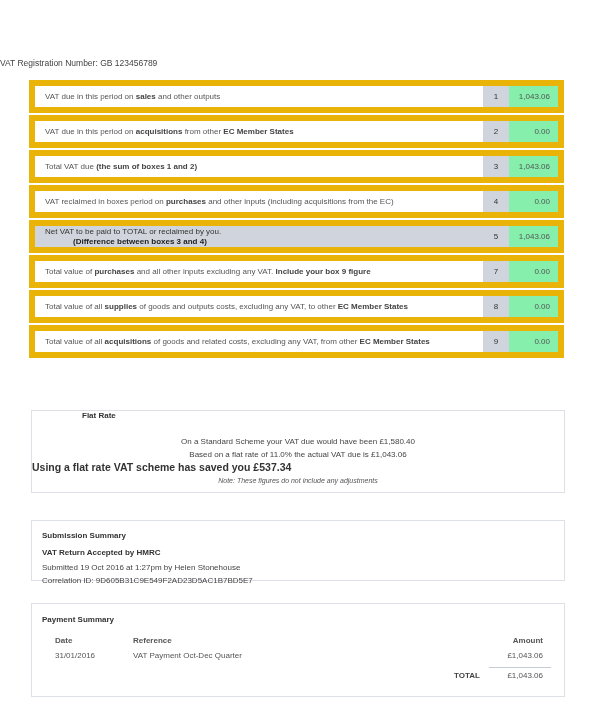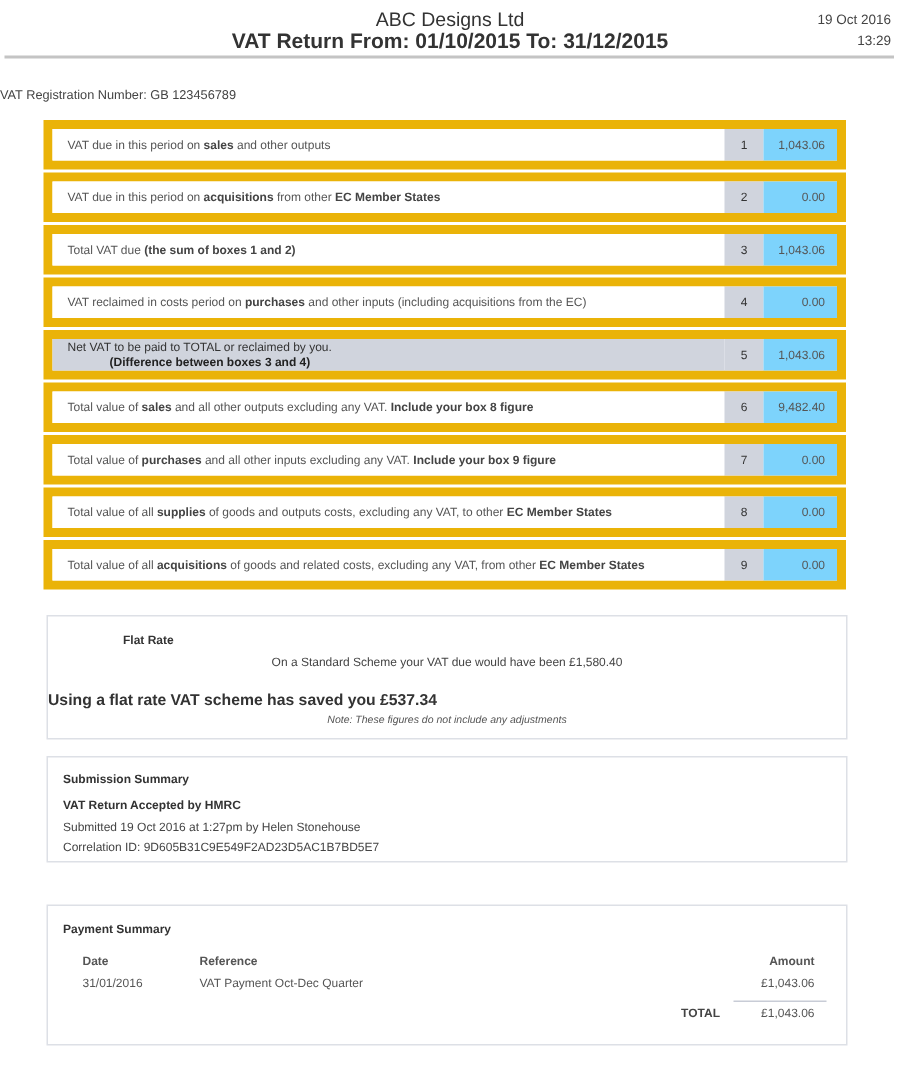--- a/index.html
+++ b/index.html
@@ -50,54 +50,54 @@
       flex: 1; display: flex; align-items: center;
       padding-left: 10px; font-size: 8px; color: #555; background: #fff;
     }
     .box-desc b { color: #444; }
     .box-num {
       width: 26px; display: flex; align-items: center; justify-content: center;
       background: #d0d4dd; font-size: 8px; color: #333;
     }
     .box-val {
       width: 49px; display: flex; align-items: center; justify-content: flex-end;
-      padding-right: 8px; font-size: 8px; color: #555; background: #7dd3fc;
+      padding-right: 8px; font-size: 8px; color: #555; background: #86efac;
     }
     .box-row.highlight .box-desc {
       background: #d0d4dd; color: #333; flex-direction: column;
       align-items: flex-start; justify-content: center; line-height: 10px;
     }
     .box-row.highlight .box-desc b { color: #222; margin-left: 28px; }
 
     
     .panel {
       position: absolute; left: 31px; width: 534px;
       border: 1px solid #dde0e6; background: #fff;
     }
     .panel-title {
       position: absolute; left: 10px; font-size: 8px; font-weight: bold; color: #333;
     }
     .flat-panel { top: 410px; height: 83px; }
-    .flat-panel .panel-title { top: 11px; padding-left: 40px; }
+    .flat-panel .panel-title { top: 0; padding-left: 40px; }
     .flat-line {
       position: absolute; left: 0; width: 100%; text-align: center;
       font-size: 8px; color: #444;
     }
     .flat-line.l1 { top: 26px; }
     .flat-line.l2 { top: 39px; }
     .flat-saved {
       position: absolute; left: 0; width: 100%; text-align: left;
       top: 50px; font-size: 10.5px; font-weight: bold; color: #333;
     }
     .flat-note {
       position: absolute; left: 0; width: 100%; text-align: center;
       top: 66px; font-size: 7px; font-style: italic; color: #555;
     }
 
-    .sub-panel { top: 504px; height: 71px; }
+    .sub-panel { top: 520px; height: 61px; }
     .sub-panel .panel-title { top: 10px; }
     .sub-status {
       position: absolute; left: 10px; top: 27px;
       font-size: 8px; font-weight: bold; color: #333;
     }
     .sub-by {
       position: absolute; left: 10px; top: 42px; font-size: 8px; color: #444;
     }
     .sub-corr {
       position: absolute; left: 10px; top: 55px; font-size: 8px; color: #444;
@@ -124,27 +124,20 @@
     }
     .pay-total-val {
       position: absolute; right: 21px; top: 67px; font-size: 8px; color: #555;
     }
   </style>
 </head>
 <body>
 
 <div class="page">
 
-  <div class="header">
-    <div class="company">ABC Designs Ltd</div>
-    <div class="return-title">VAT Return From: 01/10/2015 To: 31/12/2015</div>
-    <div class="gen-date">19 Oct 2016</div>
-    <div class="gen-time">13:29</div>
-    <div class="rule"></div>
-  </div>
 
   <div class="vat-reg">VAT Registration Number: GB 123456789</div>
 
   <div class="boxes" id="boxes">
       <div class="box-row">
         <div class="box-desc">
           <span><span style="white-space: pre;">VAT due in this period on </span><b style="white-space: pre;">sales</b><span style="white-space: pre;"> and other outputs</span></span>
         </div>
         <div class="box-num">1</div>
         <div class="box-val">1,043.06</div>
@@ -158,39 +151,32 @@
       </div>
       <div class="box-row">
         <div class="box-desc">
           <span><span style="white-space: pre;">Total VAT due </span><b style="white-space: pre;">(the sum of boxes 1 and 2)</b></span>
         </div>
         <div class="box-num">3</div>
         <div class="box-val">1,043.06</div>
       </div>
       <div class="box-row">
         <div class="box-desc">
-          <span><span style="white-space: pre;">VAT reclaimed in costs period on </span><b style="white-space: pre;">purchases</b><span style="white-space: pre;"> and other inputs (including acquisitions from the EC)</span></span>
+          <span><span style="white-space: pre;">VAT reclaimed in boxes period on </span><b style="white-space: pre;">purchases</b><span style="white-space: pre;"> and other inputs (including acquisitions from the EC)</span></span>
         </div>
         <div class="box-num">4</div>
         <div class="box-val">0.00</div>
       </div>
       <div class="box-row highlight">
         <div class="box-desc">
           <span>Net VAT to be paid to TOTAL or reclaimed by you.</span>
           <b>(Difference between boxes 3 and 4)</b>
         </div>
         <div class="box-num">5</div>
         <div class="box-val">1,043.06</div>
-      </div>
-      <div class="box-row">
-        <div class="box-desc">
-          <span><span style="white-space: pre;">Total value of </span><b style="white-space: pre;">sales</b><span style="white-space: pre;"> and all other outputs excluding any VAT. </span><b style="white-space: pre;">Include your box 8 figure</b></span>
-        </div>
-        <div class="box-num">6</div>
-        <div class="box-val">9,482.40</div>
       </div>
       <div class="box-row">
         <div class="box-desc">
           <span><span style="white-space: pre;">Total value of </span><b style="white-space: pre;">purchases</b><span style="white-space: pre;"> and all other inputs excluding any VAT. </span><b style="white-space: pre;">Include your box 9 figure</b></span>
         </div>
         <div class="box-num">7</div>
         <div class="box-val">0.00</div>
       </div>
       <div class="box-row">
         <div class="box-desc">
@@ -204,20 +190,21 @@
           <span><span style="white-space: pre;">Total value of all </span><b style="white-space: pre;">acquisitions</b><span style="white-space: pre;"> of goods and related costs, excluding any VAT, from other </span><b style="white-space: pre;">EC Member States</b></span>
         </div>
         <div class="box-num">9</div>
         <div class="box-val">0.00</div>
       </div>
     </div>
 
   <div class="panel flat-panel">
     <div class="panel-title">Flat Rate</div>
     <div class="flat-line l1">On a Standard Scheme your VAT due would have been £1,580.40</div>
+    <div class="flat-line l2">Based on a flat rate of 11.0% the actual VAT due is £1,043.06</div>
     <div class="flat-saved">Using a flat rate VAT scheme has saved you £537.34</div>
     <div class="flat-note">Note: These figures do not include any adjustments</div>
   </div>
 
   <div class="panel sub-panel">
     <div class="panel-title">Submission Summary</div>
     <div class="sub-status">VAT Return Accepted by HMRC</div>
     <div class="sub-by">Submitted 19 Oct 2016 at 1:27pm by Helen Stonehouse</div>
     <div class="sub-corr">Correlation ID: 9D605B31C9E549F2AD23D5AC1B7BD5E7</div>
   </div>

